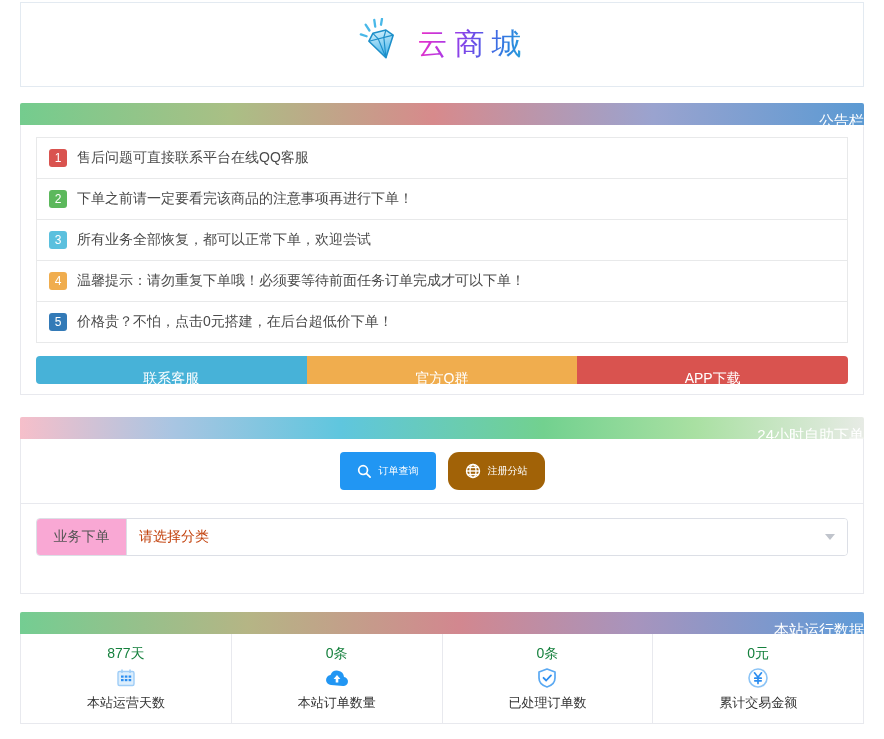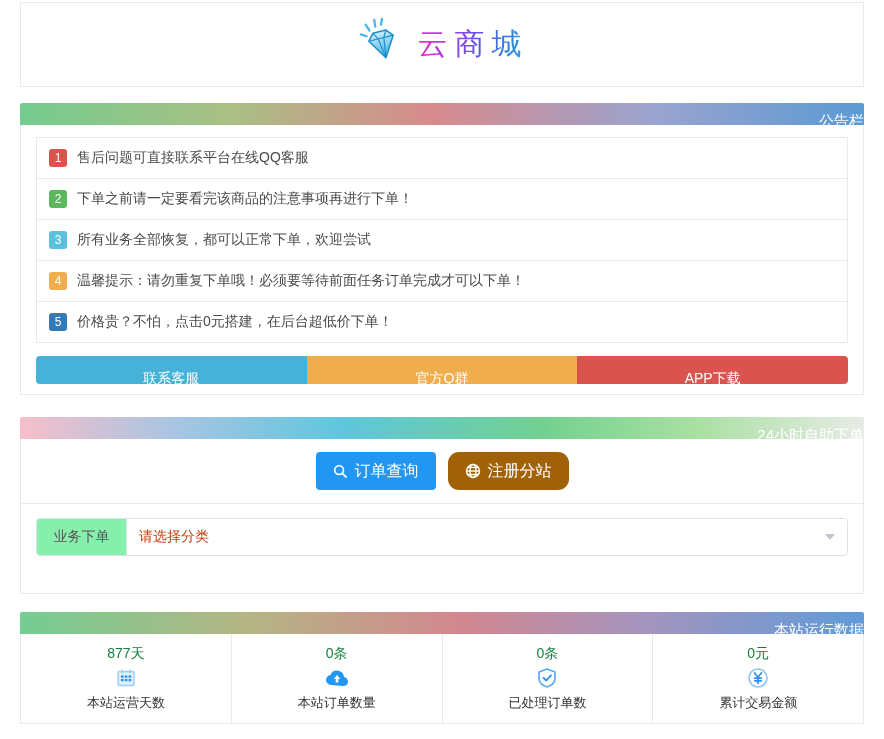--- a/index.html
+++ b/index.html
@@ -65,34 +65,34 @@
   .sec-gap-a { margin-bottom:22px; }
   .sec-gap-b { margin-bottom:18px; }
 
   
   .action-row {
     display:flex; justify-content:center; gap:12px;
     padding:13px 0; border-bottom:1px solid #e8e9ee;
   }
   .act-btn {
     height:38px; padding:0 17px; border:none; border-radius:4px;
-    color:#fff; font-size:16px; display:flex; align-items:center; gap:7px;
+    color:#fff; font-size:10px; display:flex; align-items:center; gap:7px;
     cursor:pointer; font-family:inherit;justify-content:center;
   }
   .act-btn.query    { background:#2196f3; }
   .act-btn.register { background:#a16207;border-radius:11px; }
   .act-btn svg { display:block; }
 
   .form-area { padding:14px 15px 37px; }
   .input-group {
     display:flex; height:38px; border:1px solid #dcdfe6; border-radius:4px;
     overflow:hidden;
   }
   .ig-addon {
-    width:90px; flex:none; background:#86efac; border-right:1px solid #dcdfe6;
+    width:90px; flex:none; background:#f9a8d4; border-right:1px solid #dcdfe6;
     display:flex; align-items:center; justify-content:center;
     font-size:14px; color:#555;
   }
   .ig-select {
     flex:1; display:flex; align-items:center; justify-content:space-between;
     padding:0 12px; font-size:14px; color:#c2410c; background:#fff; cursor:pointer;
   }
   .caret-down {
     width:0; height:0; border-left:5px solid transparent;
     border-right:5px solid transparent; border-top:6px solid #c0c4cc;

